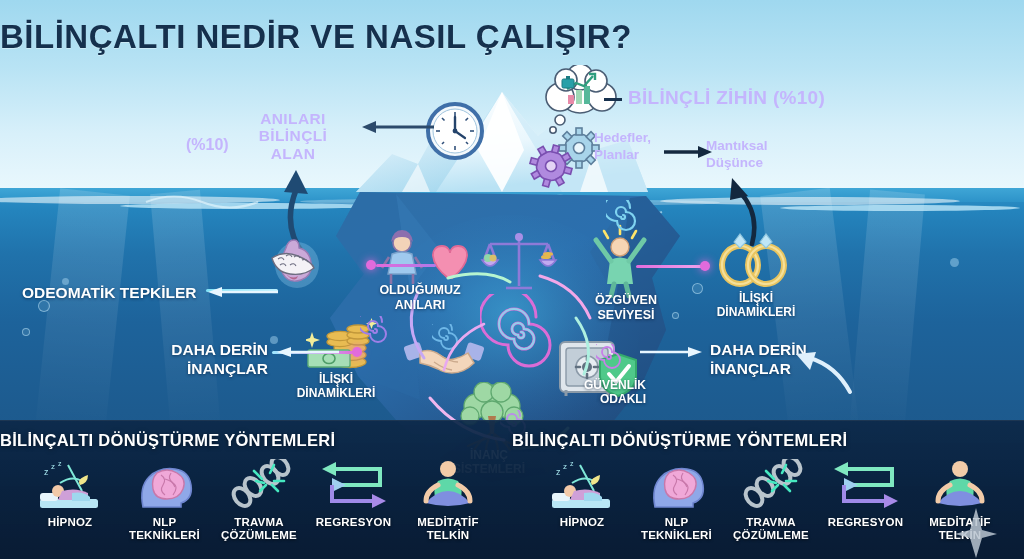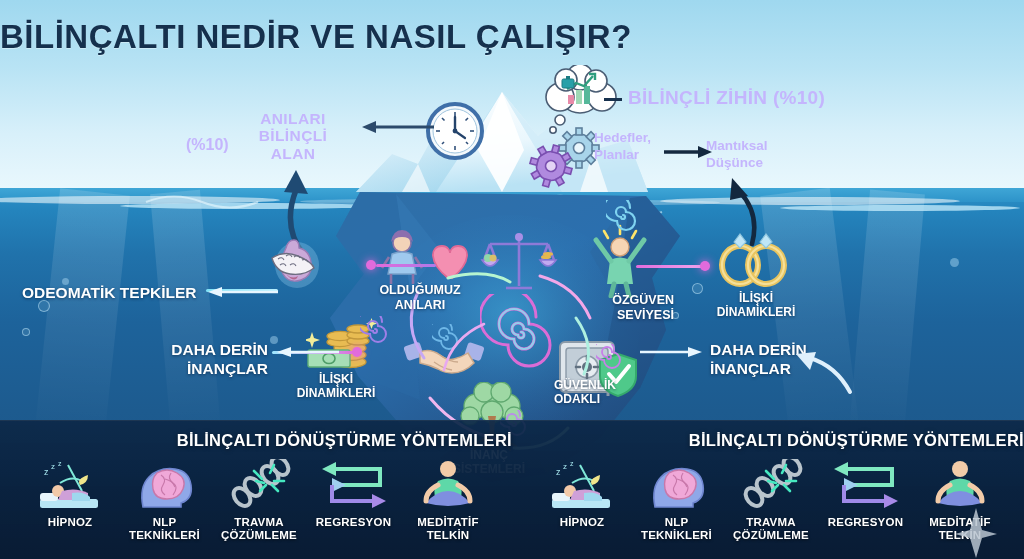--- a/index.html
+++ b/index.html
@@ -71,35 +71,35 @@
   }
   .t-dash { position:absolute; left:604px; top:98px; width:18px; height:3px; background:#17314e; }
   .t-hedefler { left:594px; top:130px; font-size:13.5px; line-height:1.25; }
   .t-mantiksal { left:706px; top:138px; font-size:13.5px; line-height:1.25; }
 
   .t-otomatik { left:22px; top:284px; font-size:15.5px; line-height:1.2; }
   .t-daha-sol { left:158px; top:341px; font-size:15.5px; line-height:1.2; text-align:right; width:110px; }
   .t-daha-sag { left:710px; top:341px; font-size:15.5px; line-height:1.2; }
 
   .t-cocukluk { left:370px; top:283px; width:100px; text-align:center; font-size:12.5px; line-height:1.18; }
-  .t-ozguven  { left:578px; top:293px; width:96px; text-align:right; font-size:12.5px; line-height:1.18; }
+  .t-ozguven  { left:578px; top:293px; width:96px; text-align:center; font-size:12.5px; line-height:1.18; }
   .t-iliski-r { left:708px; top:291px; width:96px; text-align:center; font-size:12px; line-height:1.18; }
   .t-iliski-l { left:288px; top:372px; width:96px; text-align:center; font-size:12px; line-height:1.18; }
-  .t-guvenlik { left:554px; top:378px; width:92px; text-align:left; font-size:12px; line-height:1.18; }
+  .t-guvenlik { left:554px; top:378px; width:92px; text-align:right; font-size:12px; line-height:1.18; }
   .t-inanc    { left:440px; top:448px; width:98px; text-align:center; font-size:12px; line-height:1.18; }
 
   
   .panel {
     position:absolute; left:0; top:420px; width:1024px; height:139px;
     background:linear-gradient(to bottom,rgba(12,40,72,.93) 0%,rgba(9,32,60,.96) 50%,rgba(8,26,50,.98) 100%);
     border-top:1px solid rgba(120,180,220,.18);
   }
   .panel-half { position:absolute; top:0; width:512px; height:139px; }
   .panel-title {
-    position:absolute; top:10px; left:0; width:512px; text-align:right;
+    position:absolute; top:10px; left:0; width:512px; text-align:left;
     color:#fff; font-size:16.5px; font-weight:bold; letter-spacing:.3px;
     text-shadow:0 1px 4px rgba(0,0,0,.5);
   }
   .methods { position:absolute; top:36px; left:26px; width:466px; display:flex; justify-content:space-between; }
   .method { width:88px; text-align:center; }
   .method .ic { height:56px; display:flex; align-items:center; justify-content:center; }
   .method .mlabel {
     margin-top:3px; color:#fff; font-size:11.5px; font-weight:bold; line-height:1.14;
     text-shadow:0 1px 3px rgba(0,0,0,.6); letter-spacing:.2px;
   }

